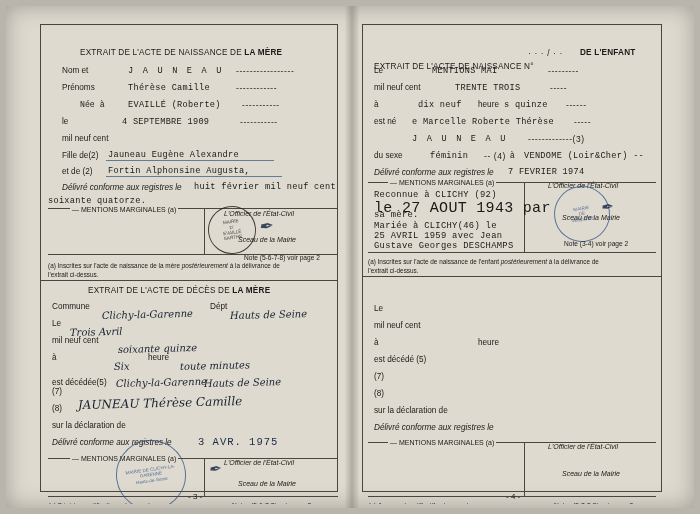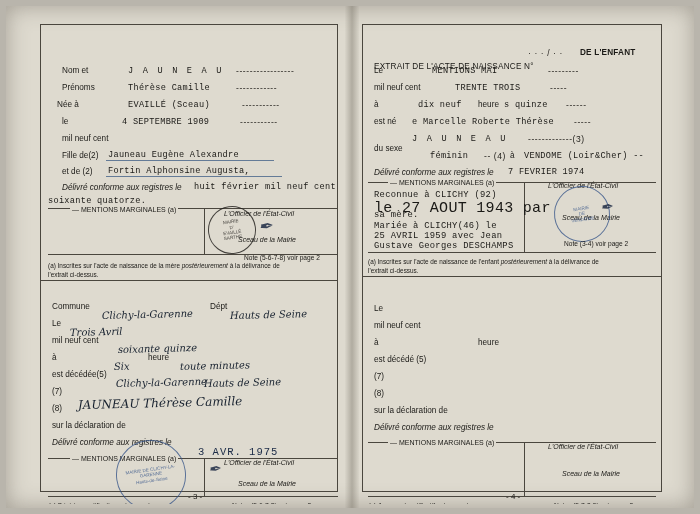--- a/index.html
+++ b/index.html
@@ -164,31 +164,32 @@
 </head>
 <body>
 
 <div id="page">
   <div class="booklet"></div>
   <div class="spine"></div>
 
   <div class="page-half left-half">
     <div class="frame lf"></div>
 
+    <div class="sec-title" style="left:72px; top:38px;"><span>EXTRAIT DE L'ACTE DE NAISSANCE DE </span><b>LA MÈRE</b></div>
 
     <div class="lbl" style="left:54px; top:56px;">Nom et</div>
     <div class="tw sp" style="left:120px; top:56px;">J A U N E A U</div>
     <div class="dots" style="left:228px; top:56px;">-----------------</div>
 
     <div class="lbl" style="left:54px; top:73px;">Prénoms</div>
     <div class="tw" style="left:120px; top:73px;">Thérèse Camille</div>
     <div class="dots" style="left:228px; top:73px;">------------</div>
 
-    <div class="lbl" style="left:49px; top:90px;">Née à</div>
-    <div class="tw" style="left:120px; top:90px;">EVAILLÉ (Sceau)</div>
+    <div class="lbl" style="left:72px; top:90px;font-family:Liberation Mono, monospace;">Née à</div>
+    <div class="tw" style="left:120px; top:90px;">EVAILLÉ (Roberte)</div>
     <div class="dots" style="left:234px; top:90px;">-----------</div>
 
     <div class="lbl" style="left:54px; top:107px;">le</div>
     <div class="tw" style="left:114px; top:107px;">4 SEPTEMBRE 1909</div>
     <div class="dots" style="left:232px; top:107px;">-----------</div>
 
     <div class="lbl" style="left:54px; top:124px;">mil neuf cent</div>
 
     <div class="lbl" style="left:54px; top:141px;">Fille de(2)</div>
     <div class="tw" style="left:100px; top:140px;">Jauneau Eugène Alexandre</div>
@@ -215,48 +216,49 @@
 D'
 EVAILLÉ
 SARTHE</span>
       </div>
     <div class="sig" style="left:250px; top:206px; font-size:17px;">✒</div>
 
     <div class="tiny" style="left:40px; top:252px;">(a) Inscrites sur l'acte de naissance de la mère <i>postérieurement</i> à la délivrance de</div>
     <div class="tiny" style="left:40px; top:261px;">l'extrait ci-dessus.</div>
 
     <div class="hline" style="left:33px; top:270px; width:297px;"></div>
+    <div class="sec-title" style="left:80px; top:276px;"><span>EXTRAIT DE L'ACTE DE DÉCÈS DE </span><b>LA MÈRE</b></div>
 
     <div class="lbl" style="left:44px; top:292px;">Commune</div>
     <div class="hw" style="left:94px; top:300px;">Clichy-la-Garenne</div>
     <div class="lbl" style="left:202px; top:292px;">Dépt</div>
     <div class="hw" style="left:222px; top:300px;">Hauts de Seine</div>
 
     <div class="lbl" style="left:44px; top:309px;">Le</div>
     <div class="hw" style="left:62px; top:317px;">Trois Avril</div>
 
     <div class="lbl" style="left:44px; top:326px;">mil neuf cent</div>
     <div class="hw" style="left:110px; top:334px;">soixante quinze</div>
 
     <div class="lbl" style="left:44px; top:343px;">à</div>
     <div class="hw" style="left:106px; top:351px;">Six</div>
     <div class="lbl" style="left:140px; top:343px;">heure</div>
     <div class="hw" style="left:172px; top:351px;">toute minutes</div>
 
-    <div class="lbl" style="left:44px; top:360px;">est décédée(5)</div>
+    <div class="lbl" style="left:44px; top:368px;">est décédée(5)</div>
     <div class="hw" style="left:108px; top:368px;">Clichy-la-Garenne</div>
     <div class="hw" style="left:196px; top:368px;">Hauts de Seine</div>
 
     <div class="lbl" style="left:44px; top:377px;">(7)</div>
     <div class="hw big" style="left:70px; top:388px;">JAUNEAU Thérèse Camille</div>
 
     <div class="lbl" style="left:44px; top:394px;">(8)</div>
     <div class="lbl" style="left:44px; top:411px;">sur la déclaration de</div>
     <div class="lbl it" style="left:44px; top:428px;">Délivré conforme aux registres le</div>
-    <div class="tw" style="left:190px; top:436px; font-size:10.5px; letter-spacing:1px; color:#1a2a46;">3 AVR. 1975</div>
+    <div class="tw" style="left:190px; top:426px; font-size:10.5px; letter-spacing:1px; color:#1a2a46;">3 AVR. 1975</div>
 
     <div class="hline" style="left:40px; top:448px; width:290px;"></div>
     <div class="vline" style="left:196px; top:448px; height:38px;"></div>
     <div class="mm-hdr" style="left:62px; top:445px; background:#dedacf; padding:0 2px;">— <span>MENTIONS MARGINALES (a)</span></div>
     <div class="mm-hdr it" style="left:216px; top:449px;">L'Officier de l'État-Civil</div>
     <div class="mm-hdr it" style="left:230px; top:470px;">Sceau de la Mairie</div>
     <div class="hline" style="left:40px; top:486px; width:290px;"></div>
 
     <div class="stamp" style="left:108px; top:430px; width:68px; height:68px;">
         <span class="stamp-inner">MAIRIE DE CLICHY-LA-GARENNE
@@ -290,21 +292,21 @@
     <div class="tw" style="left:146px; top:90px;">s quinze</div>
     <div class="dots" style="left:208px; top:90px;">------</div>
 
     <div class="lbl" style="left:16px; top:107px;">est né</div>
     <div class="tw" style="left:54px; top:107px;">e  Marcelle Roberte Thérèse</div>
     <div class="dots" style="left:216px; top:107px;">-----</div>
 
     <div class="tw sp" style="left:54px; top:124px;">J A U N E A U</div>
     <div class="dots" style="left:170px; top:124px;">-------------(3)</div>
 
-    <div class="lbl" style="left:16px; top:134px;">du sexe</div>
+    <div class="lbl" style="left:16px; top:141px;">du sexe</div>
     <div class="tw" style="left:72px; top:141px;">féminin</div>
     <div class="dots" style="left:126px; top:141px;">-- (4)</div>
 
     <div class="lbl" style="left:152px; top:141px;">à</div>
     <div class="tw" style="left:166px; top:141px;">VENDOME (Loir&amp;Cher) --</div>
 
     <div class="lbl it" style="left:16px; top:158px;">Délivré conforme aux registres le</div>
     <div class="tw" style="left:150px; top:157px;">7 FEVRIER 1974</div>
 
     <div class="hline" style="left:10px; top:172px; width:288px;"></div>

